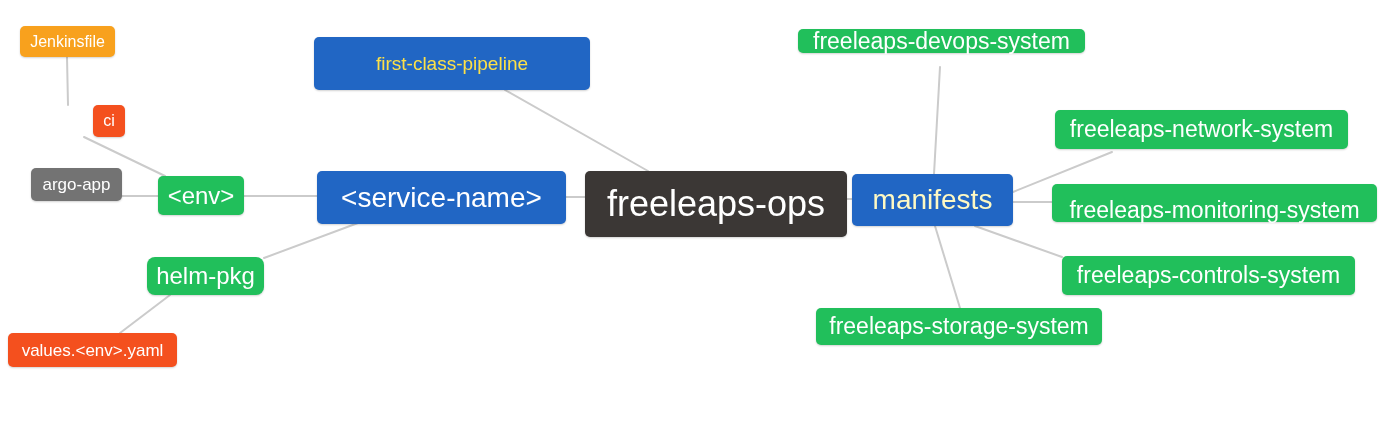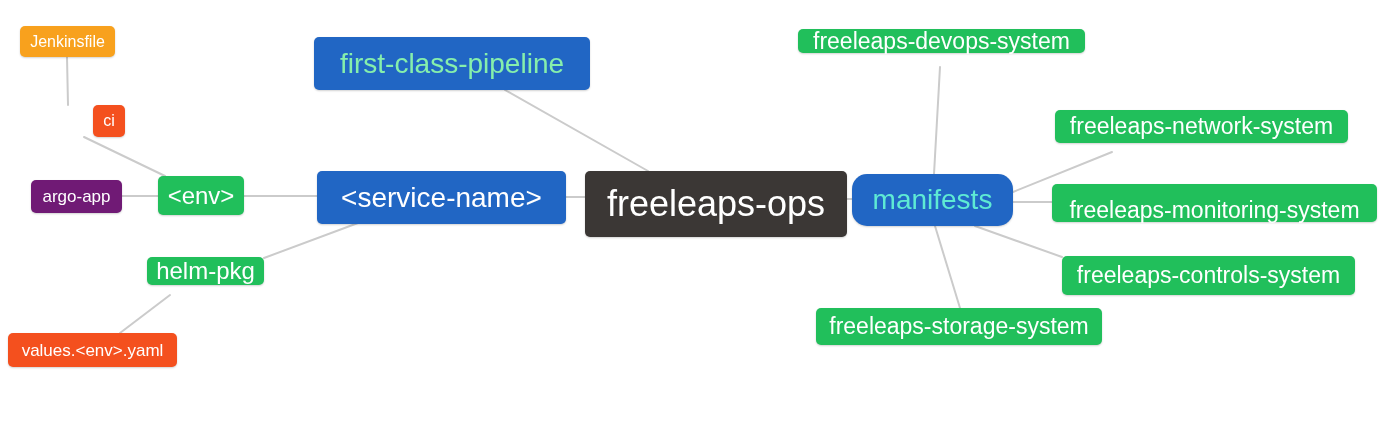--- a/index.html
+++ b/index.html
@@ -64,48 +64,48 @@
       <line x1="975" y1="226" x2="1062" y2="257" stroke="#CBCBCB" stroke-width="2" stroke-linecap="round"></line>
       <line x1="935" y1="226" x2="960" y2="308" stroke="#CBCBCB" stroke-width="2" stroke-linecap="round"></line>
     </svg>
   <div>
       <div class="node" style="left: 20px; top: 26px; width: 95px; height: 31px; background: rgb(248, 161, 29); color: rgb(255, 255, 255); font-size: 16px;">
         <span>Jenkinsfile</span>
       </div>
       <div class="node" style="left: 53px; top: 105px; width: 32px; height: 32px; background: rgb(244, 80, 30); color: rgb(255, 255, 255); font-size: 16px; margin-left: 40px;">
         <span>ci</span>
       </div>
-      <div class="node" style="left: 31px; top: 180px; width: 91px; height: 33px; background: #701a75; color: rgb(255, 255, 255); font-size: 17px;">
+      <div class="node" style="left: 31px; top: 168px; width: 91px; height: 33px; background: #737373; color: rgb(255, 255, 255); font-size: 17px;">
         <span>argo-app</span>
       </div>
       <div class="node" style="left: 158px; top: 176px; width: 86px; height: 39px; background: rgb(33, 191, 91); color: rgb(255, 255, 255); font-size: 24px;">
         <span>&lt;env&gt;</span>
       </div>
-      <div class="node" style="left: 147px; top: 257px; width: 117px; height: 28px; background: rgb(33, 191, 91); color: rgb(255, 255, 255); font-size: 24px;">
+      <div class="node" style="left: 147px; top: 257px; width: 117px; height: 38px; background: rgb(33, 191, 91); color: rgb(255, 255, 255); font-size: 24px; border-radius: 8px;">
         <span>helm-pkg</span>
       </div>
       <div class="node" style="left: 8px; top: 333px; width: 169px; height: 34px; background: rgb(244, 80, 30); color: rgb(255, 255, 255); font-size: 17px;">
         <span>values.&lt;env&gt;.yaml</span>
       </div>
-      <div class="node" style="left: 314px; top: 37px; width: 276px; height: 53px; background: rgb(33, 102, 196); color: #86efac; font-size: 28px;">
+      <div class="node" style="left: 314px; top: 37px; width: 276px; height: 53px; background: rgb(33, 102, 196); color: #fde047; font-size: 19px;">
         <span>first-class-pipeline</span>
       </div>
       <div class="node" style="left: 317px; top: 171px; width: 249px; height: 53px; background: rgb(33, 102, 196); color: rgb(255, 255, 255); font-size: 28px;">
         <span>&lt;service-name&gt;</span>
       </div>
       <div class="node" style="left: 585px; top: 171px; width: 262px; height: 66px; background: rgb(59, 55, 53); color: rgb(255, 255, 255); font-size: 36px; align-items: center;">
         <span>freeleaps-ops</span>
       </div>
-      <div class="node" style="left: 852px; top: 174px; width: 161px; height: 52px; background: rgb(33, 102, 196); color: #5eead4; font-size: 28px; border-radius: 15px;">
+      <div class="node" style="left: 852px; top: 174px; width: 161px; height: 52px; background: rgb(33, 102, 196); color: #fef9c3; font-size: 28px;">
         <span>manifests</span>
       </div>
       <div class="node" style="left: 798px; top: 29px; width: 287px; height: 24px; background: rgb(33, 191, 91); color: rgb(255, 255, 255); font-size: 23px;">
         <span>freeleaps-devops-system</span>
       </div>
-      <div class="node" style="left: 1055px; top: 110px; width: 293px; height: 33px; background: rgb(33, 191, 91); color: rgb(255, 255, 255); font-size: 23px;">
+      <div class="node" style="left: 1055px; top: 110px; width: 293px; height: 39px; background: rgb(33, 191, 91); color: rgb(255, 255, 255); font-size: 23px;">
         <span>freeleaps-network-system</span>
       </div>
       <div class="node" style="left: 1052px; top: 184px; width: 325px; height: 38px; background: rgb(33, 191, 91); color: rgb(255, 255, 255); font-size: 23px; align-items: flex-end;">
         <span>freeleaps-monitoring-system</span>
       </div>
       <div class="node" style="left: 1062px; top: 256px; width: 293px; height: 39px; background: rgb(33, 191, 91); color: rgb(255, 255, 255); font-size: 23px; text-align: right;">
         <span>freeleaps-controls-system</span>
       </div>
       <div class="node" style="left: 816px; top: 308px; width: 286px; height: 37px; background: rgb(33, 191, 91); color: rgb(255, 255, 255); font-size: 23px; text-align: center;">
         <span>freeleaps-storage-system</span>

